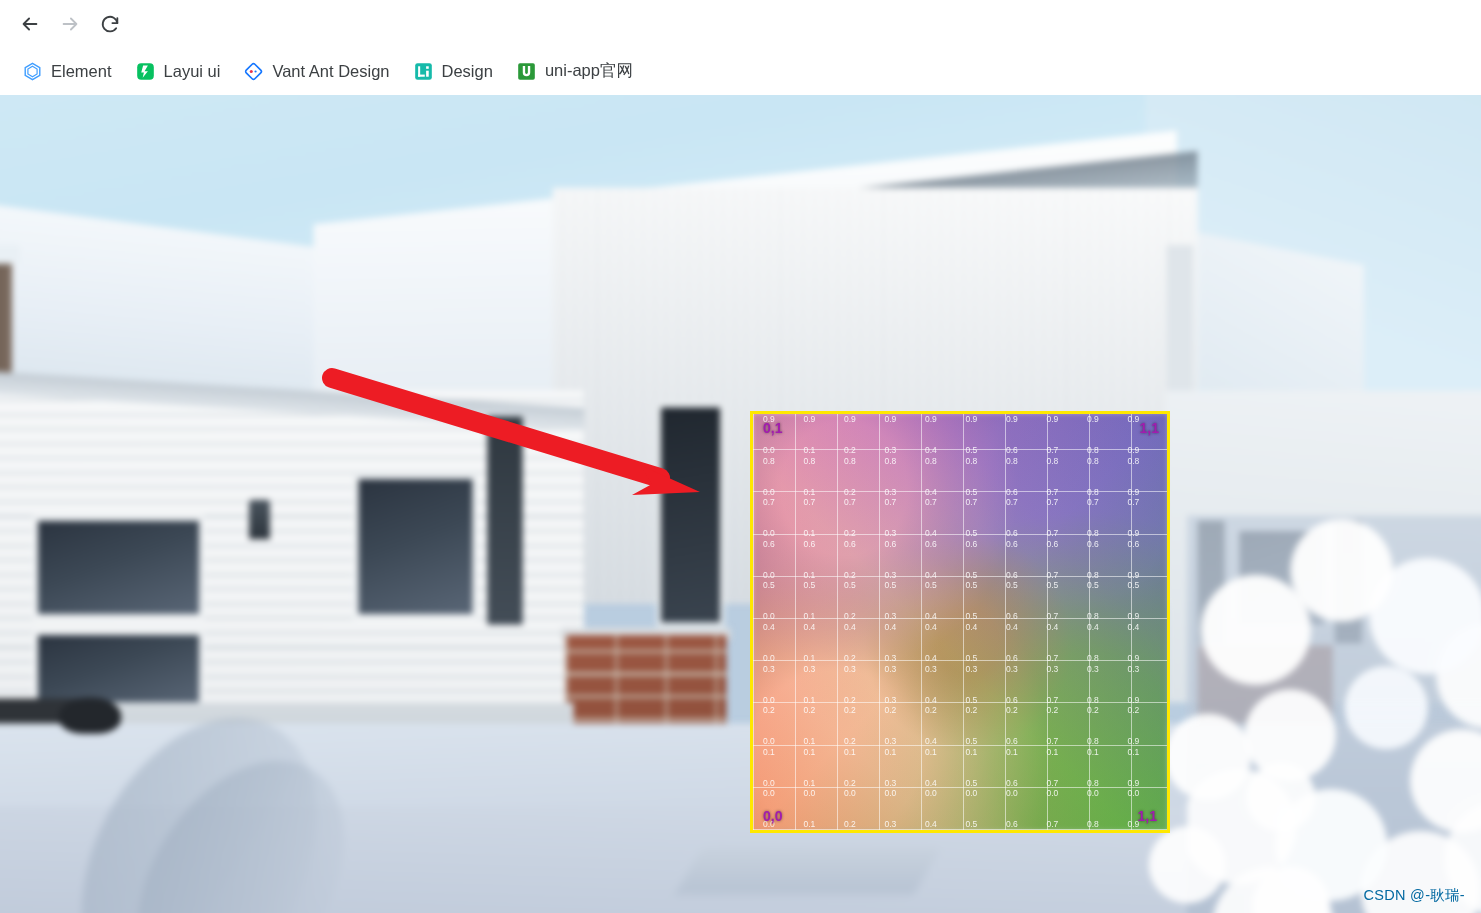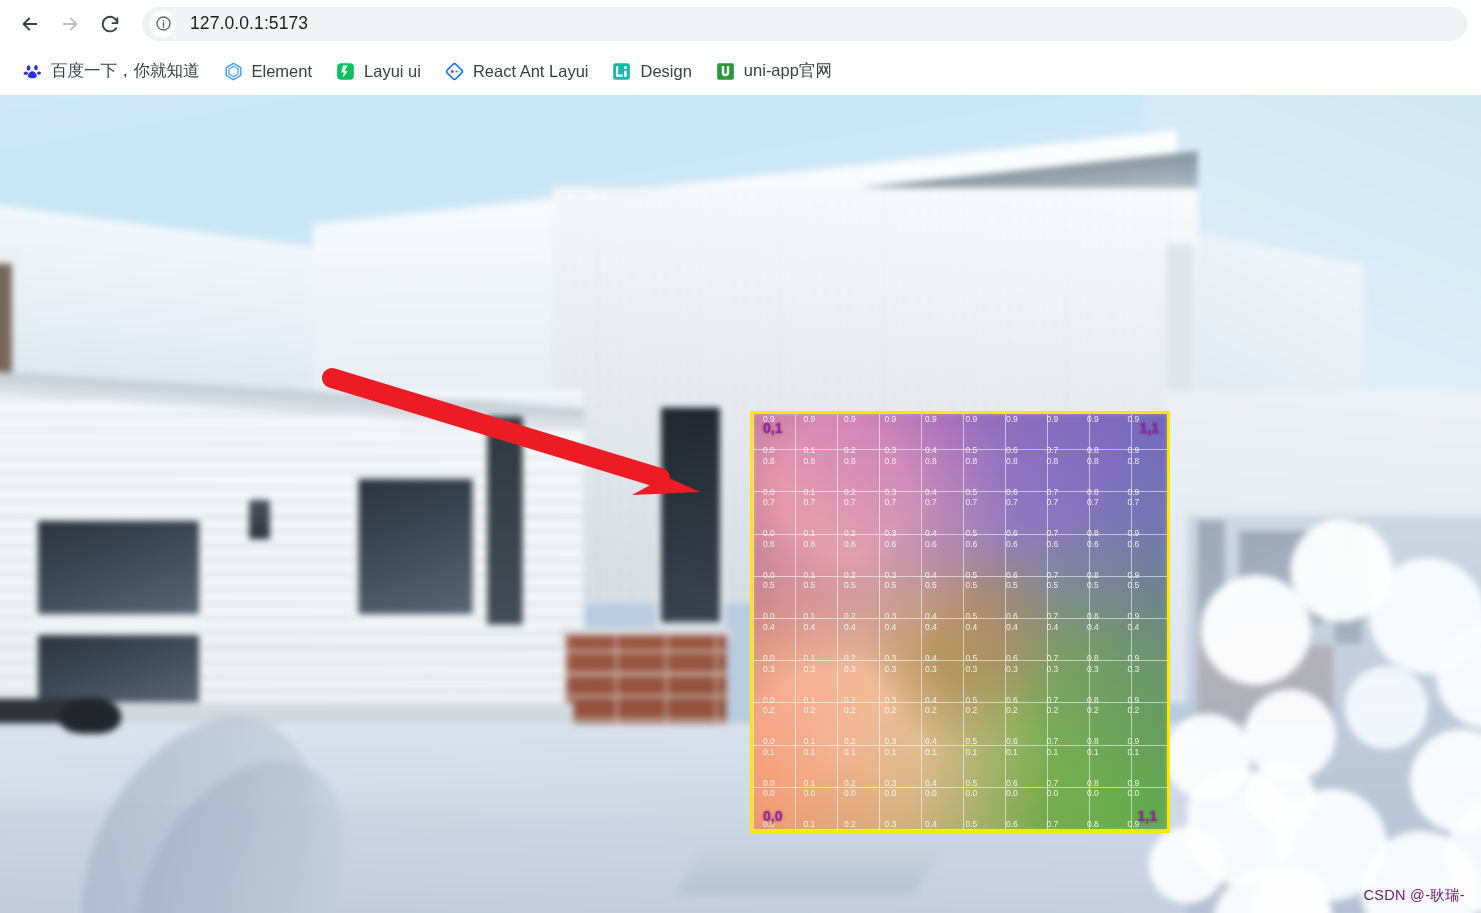--- a/index.html
+++ b/index.html
@@ -184,21 +184,21 @@
   .uv-corner { position:absolute; font-size:14px; font-weight:bold; color:#a21caf;
                text-shadow:0 0 3px rgba(0,0,0,.5);
                font-family:"Liberation Sans", sans-serif;text-align:right; }
   #c-00 { left:10px; bottom:6px; }
   #c-10 { right:10px; bottom:6px; }
   #c-01 { left:10px; top:6px; }
   #c-11 { right:8px; top:6px; }
 
   
   #watermark { position:absolute; right:16px; bottom:8px; font-size:14.5px;
-               color:#701a75; font-family:"Liberation Sans", sans-serif; letter-spacing:.3px; }
+               color:#0369a1; font-family:"Liberation Sans", sans-serif; letter-spacing:.3px; }
 </style>
 </head>
 <body>
 
 <div id="browser-chrome">
 
   <div id="nav-bar">
 
     <div class="nav-btn">
       <svg width="22" height="22" viewBox="0 0 24 24">
@@ -212,46 +212,24 @@
       </svg>
     </div>
 
     <div class="nav-btn">
       <svg width="22" height="22" viewBox="0 0 24 24">
         <path d="M20 11a8 8 0 1 0-1.3 5.6" fill="none" stroke="#3c4043" stroke-width="2" stroke-linecap="round"></path>
         <path d="M20 5.5V11h-5.4" fill="none" stroke="#3c4043" stroke-width="2" stroke-linecap="round" stroke-linejoin="round"></path>
       </svg>
     </div>
 
-    <div id="omnibox">
-      <div id="site-info-icon">
-        <svg width="17" height="17" viewBox="0 0 24 24">
-          <circle cx="12" cy="12" r="9.2" fill="none" stroke="#5f6368" stroke-width="1.9"></circle>
-          <circle cx="12" cy="7.8" r="1.2" fill="#5f6368"></circle>
-          <path d="M12 10.8v6.4" stroke="#5f6368" stroke-width="1.9" stroke-linecap="round"></path>
-        </svg>
-      </div>
-      <div id="omnibox-url" title="Search Google or type a URL">127.0.0.1:5173</div>
-    </div>
   </div>
 
   <div id="bookmark-bar">
 
-    <div class="bm">
-      <span class="bm-ico">
-        <svg width="19" height="19" viewBox="0 0 24 24">
-          <ellipse cx="7" cy="7.5" rx="2.4" ry="3.4" fill="#2932e1"></ellipse>
-          <ellipse cx="16.4" cy="7.2" rx="2.3" ry="3.3" fill="#2932e1"></ellipse>
-          <ellipse cx="3.6" cy="14.2" rx="2.6" ry="2.2" fill="#2932e1"></ellipse>
-          <ellipse cx="20.2" cy="14" rx="2.5" ry="2.1" fill="#2932e1"></ellipse>
-          <path d="M11.8 11.6c3 0 5.3 3.3 5.6 5.6.3 2.2-1.6 3.4-5.6 3.4s-5.9-1.2-5.6-3.4c.3-2.3 2.6-5.6 5.6-5.6z" fill="#2932e1"></path>
-        </svg>
-      </span>
-      <span class="bm-label">百度一下，你就知道</span>
-    </div>
 
     <div class="bm">
       <span class="bm-ico">
         <svg width="19" height="19" viewBox="0 0 24 24">
           <path d="M12 1.8 21.2 7v10L12 22.2 2.8 17V7z" fill="none" stroke="#409eff" stroke-width="1.8"></path>
           <path d="M12 5.4 17.8 8.8v6.4L12 18.6 6.2 15.2V8.8z" fill="none" stroke="#409eff" stroke-width="1.5"></path>
         </svg>
       </span>
       <span class="bm-label">Element</span>
     </div>
@@ -267,21 +245,21 @@
     </div>
 
     <div class="bm">
       <span class="bm-ico">
         <svg width="19" height="19" viewBox="0 0 24 24">
           <rect x="4.3" y="4.3" width="15.4" height="15.4" rx="2.4" transform="rotate(45 12 12)" fill="none" stroke="#1677ff" stroke-width="2.1"></rect>
           <circle cx="9.2" cy="12" r="1.9" fill="#e8334a"></circle>
           <circle cx="14.6" cy="12" r="1.4" fill="#1677ff"></circle>
         </svg>
       </span>
-      <span class="bm-label">React Ant Layui</span>
+      <span class="bm-label">Vant Ant Design</span>
     </div>
 
     <div class="bm">
       <span class="bm-ico">
         <svg width="19" height="19" viewBox="0 0 24 24">
           <rect x="1.5" y="1.5" width="21" height="21" rx="3" fill="#16baaa"></rect>
           <rect x="5.2" y="5.4" width="2.6" height="13.2" fill="#ffffff"></rect>
           <rect x="5.2" y="15.9" width="8.4" height="2.7" fill="#ffffff"></rect>
           <rect x="15.3" y="5.4" width="3.3" height="3.2" fill="#ffffff"></rect>
           <rect x="15.3" y="11" width="3.3" height="7.6" fill="#ffffff"></rect>

